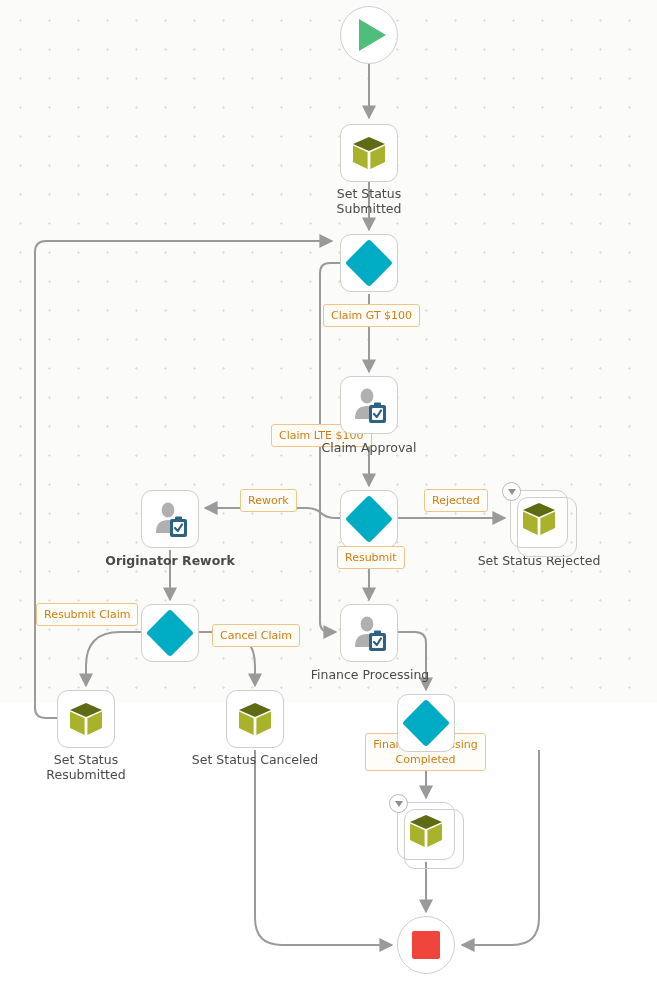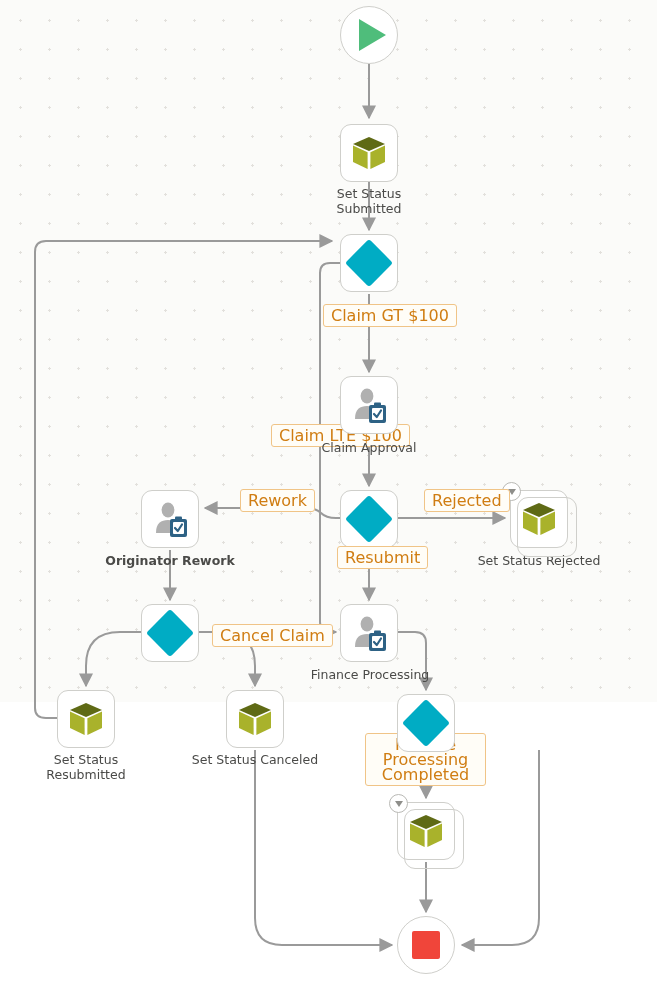--- a/index.html
+++ b/index.html
@@ -105,21 +105,21 @@
     z-index: 3;
   }
 
   
   .elabel {
     position: absolute;
     background: #fffdf7;
     border: 1px solid #f0c487;
     border-radius: 3px;
     color: #d07d12;
-    font-size: 16px;
+    font-size: 11px;
     line-height: 15px;
     padding: 3px 7px;
     text-align: center;
     white-space: pre-line;
     z-index: 6;
   }
   .elabel.behind { z-index: 2; }
 </style>
 </head>
 <body>
@@ -235,20 +235,21 @@
       <polygon points="4,12.5 18.6,19.2 18.6,36 4,29" fill="#a9b22b"></polygon>
       <polygon points="36,12.5 21.4,19.2 21.4,36 36,29" fill="#a9b22b"></polygon>
     </svg>
   </div>
   <div class="caption" style="left:469px; top:553px; width:140px;">Set Status Rejected</div>
 
   <div class="node" style="left:141px; top:604px;">
     <div class="diamond"></div>
   </div>
 
+  <div class="elabel" style="left:36px; top:603px;">Resubmit Claim</div>
 
   <div class="elabel" style="left:212px; top:603px;margin-top:21px;">Cancel Claim</div>
 
   <div class="node" style="left:57px; top:690px;">
     <svg class="cube" viewBox="0 0 40 40">
       <polygon points="20,4 36,11 20,18 4,11" fill="#5f6a15"></polygon>
       <polygon points="4,12.5 18.6,19.2 18.6,36 4,29" fill="#a9b22b"></polygon>
       <polygon points="36,12.5 21.4,19.2 21.4,36 36,29" fill="#a9b22b"></polygon>
     </svg>
   </div>

